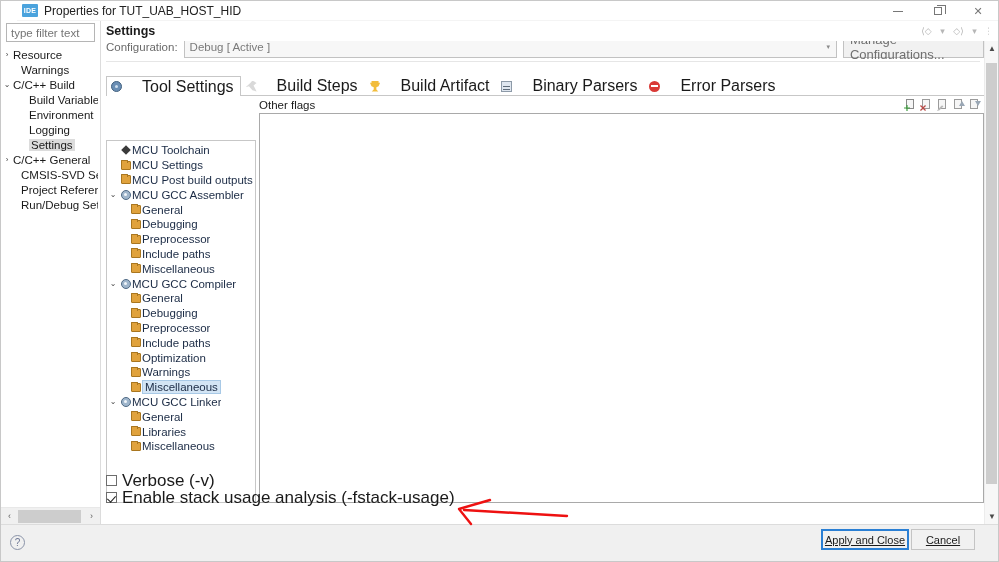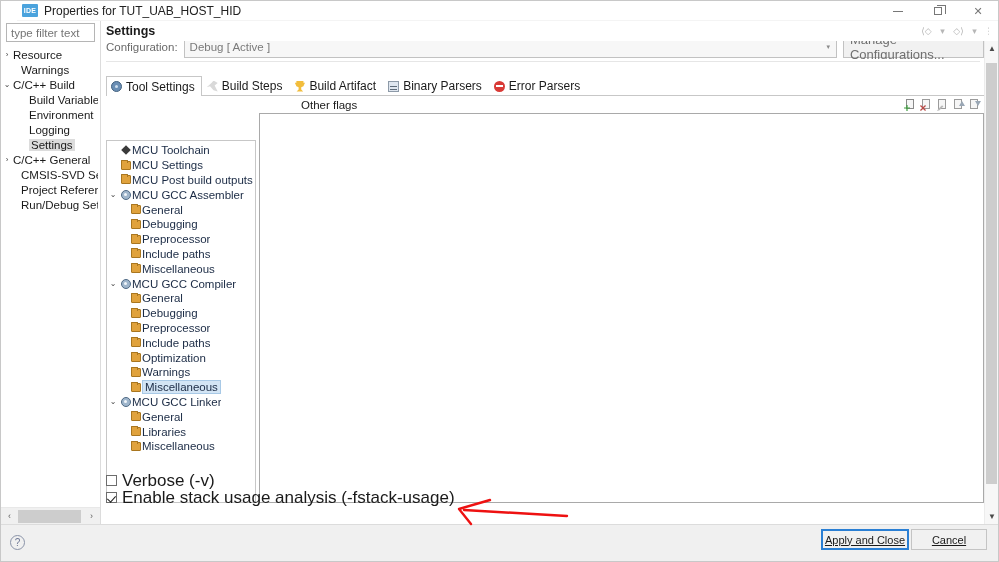--- a/index.html
+++ b/index.html
@@ -122,23 +122,23 @@
   }
   .sep-line { position: absolute; left: 5px; top: 20px; right: 4px; height: 1px; background: #e6e6e6; }
 
   
   .tabs {
     position: absolute; left: 5px; top: 36px; right: 0; height: 19px;
     display: flex; align-items: flex-end;
     border-bottom: 1px solid #c7c7c7;
   }
   .tab {
-    display: flex; align-items: center; gap: 4px;
+    display: flex; align-items: center; gap: 20px;
     height: 19px; padding: 0 6px 0 4px;
-    font-size: 12px; color: #1a1a1a;
+    font-size: 16px; color: #1a1a1a;
     border: 1px solid transparent; border-bottom: none;
     position: relative;
     text-align: center;
   }
   .tab.active {
     background: #ffffff; border-color: #c7c7c7;
     margin-bottom: -1px; height: 20px;
   }
   .tab-ico { width: 11px; height: 11px; display:inline-block; position: relative; }
   .ico-toolsettings { border-radius:50%; background:#6b8fb5; border:1.5px solid #42617f; }
@@ -166,21 +166,21 @@
   .ttnode .tl { overflow:hidden; }
   .ttnode.sel .tl { background: #d3e5f5; border: 1px solid #a8c9e6; padding: 0 2px; margin: -1px 0; }
   .ic-folder { width: 10px; height: 9px; background: #e0a23c; border: 1px solid #a9761f; border-radius: 1px; position: relative; }
   .ic-folder:after { content:""; position:absolute; left:-1px; top:-2px; width:5px; height:2px; background:#e0a23c; border:1px solid #a9761f; border-bottom:none; border-radius:1px 1px 0 0;}
   .ic-diamond { width: 8px; height: 8px; background: #3a3a3a; transform: rotate(45deg) scale(.85); }
   .ic-gear { width: 10px; height: 10px; border-radius: 50%; background: #9fb6cc; border: 1.5px solid #4f6a85; position: relative; }
   .ic-gear:after { content:""; position:absolute; left:2.5px; top:2.5px; width:3px; height:3px; border-radius:50%; background:#f2f6fa; }
 
   
   .flags-panel {
-    position: absolute; left: 158px; top: 55px; right: 0; bottom: 21px; padding-left: 42px;
+    position: absolute; left: 158px; top: 55px; right: 0; bottom: 21px;
   }
   .flags-head {
     display: flex; align-items: center; height: 17px;
   }
   .flags-title { font-size: 11.5px; color: #1a1a1a; }
   .flags-tools { margin-left: auto; display: flex; gap: 3px; align-items: center; padding-right: 3px; }
   .ftool { width: 13px; height: 13px; position: relative; display:block; }
   .pg { position:absolute; left:2px; top:1px; width:8px; height:10px; background:#f6f6f6; border:1px solid #9b9b9b; }
   .ftool.add .pg { border-color:#8a8a8a; }
   .ftool.add:after { content:""; position:absolute; left:0; bottom:0; width:6px; height:6px; background:#3f9d3f; clip-path: polygon(40% 0,60% 0,60% 40%,100% 40%,100% 60%,60% 60%,60% 100%,40% 100%,40% 60%,0 60%,0 40%,40% 40%); }
@@ -234,21 +234,21 @@
     font-size: 10px; text-align: center; line-height: 13px;
   }
   .btn {
     position: absolute; top: 4px; height: 21px;
     border: 1px solid #c4c4c4; background: #f1f1f1;
     font-size: 11px; color: #1a1a1a;
     display: flex; align-items: center; justify-content: center; text-decoration: underline;
   }
   .btn.primary { border: 2px solid #2a7fd4; background: #f1f1f1; }
   .btn-apply { left: 820px; width: 88px; }
-  .btn-cancel { left: 910px; width: 76px; }
+  .btn-cancel { left: 910px; width: 64px; }
 
   
   .annot { position: absolute; left: 0; top: 0; width: 999px; height: 562px; pointer-events: none; }
 </style>
 </head>
 <body>
 
 <div class="window">
 
   <div class="titlebar">

